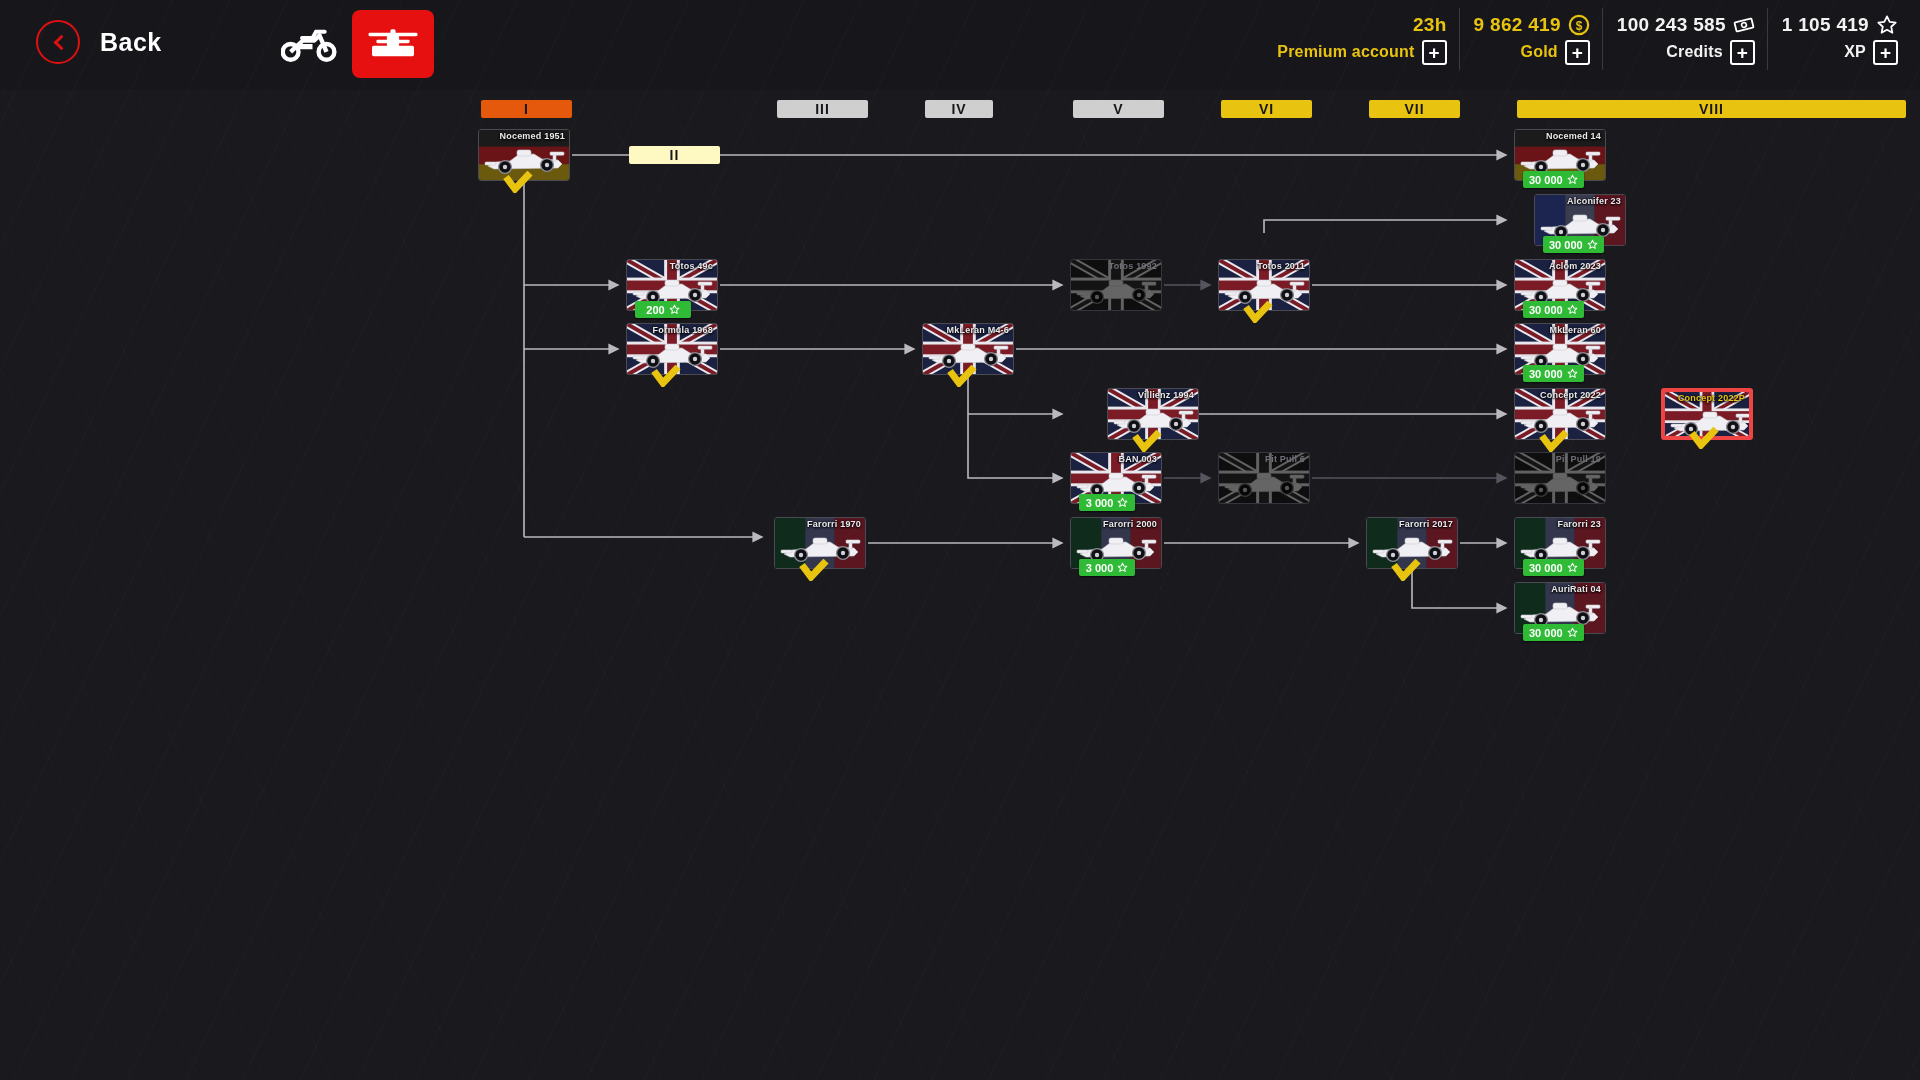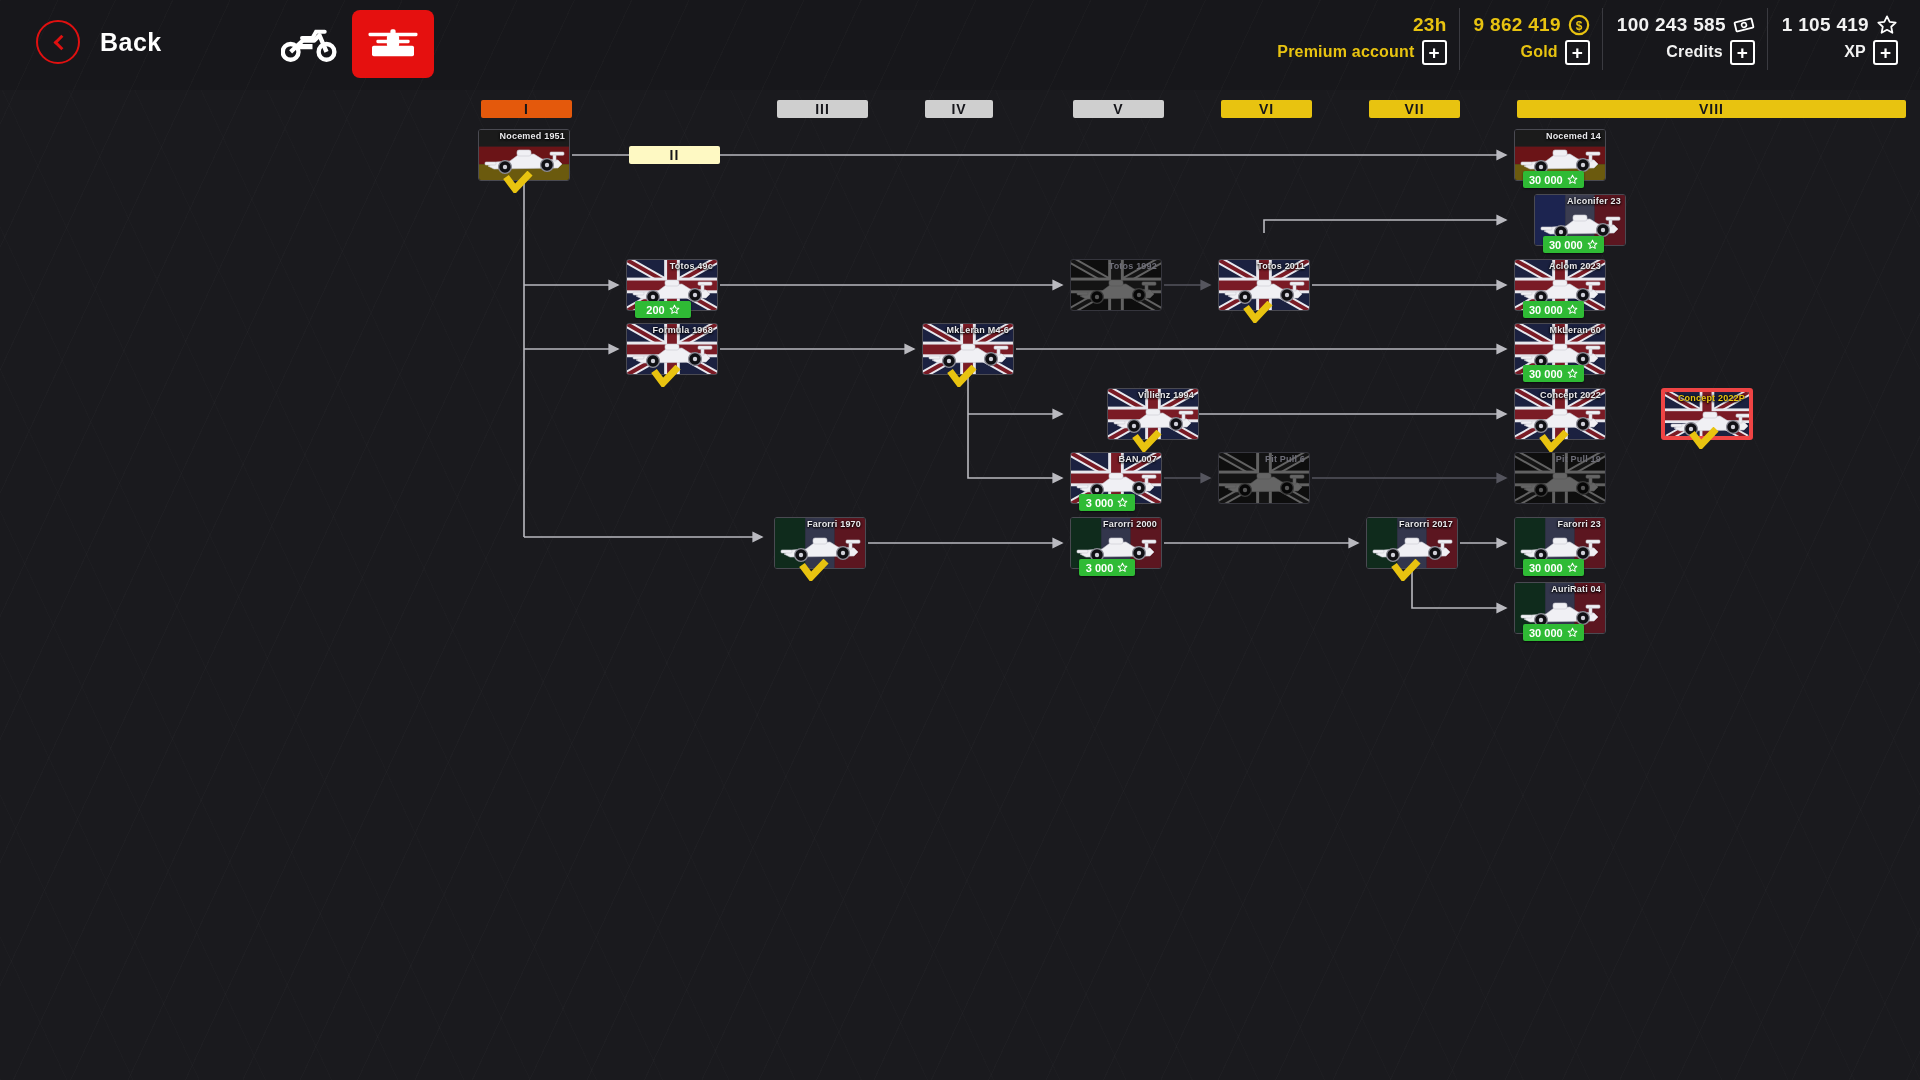--- a/index.html
+++ b/index.html
@@ -497,21 +497,21 @@
               <rect x="1" y="22" width="11" height="3" rx="1"></rect>
               <rect x="66" y="12" width="14" height="3.2" rx="1"></rect>
               <rect x="69" y="15" width="3" height="6"></rect>
             </g>
             <circle cx="21" cy="27" r="6.4" fill="#101014" stroke="#8d8d97" stroke-width="1.3"></circle>
             <circle cx="21" cy="27" r="2.2" fill="#cfcfd8"></circle>
             <circle cx="63" cy="25" r="6.4" fill="#101014" stroke="#8d8d97" stroke-width="1.3"></circle>
             <circle cx="63" cy="25" r="2.2" fill="#cfcfd8"></circle>
           </svg></div>
       </div>
-      <div class="node-name">BAN 007</div>
+      <div class="node-name">BAN 003</div>
       <div class="badge">
         <span>3 000</span>
         <svg viewBox="0 0 24 24">
           <path d="M12 2.5l2.9 6.1 6.6.8-4.9 4.5 1.3 6.6L12 17.2 6.1 20.5l1.3-6.6L2.5 9.4l6.6-.8z" fill="none" stroke="#fff" stroke-width="2.2" stroke-linejoin="round"></path>
         </svg>
       </div>
     </div>
     <div class="node locked" style="left: 1218px; top: 452px;">
       <div class="inner">
         <svg class="flag" viewBox="0 0 92 52" preserveAspectRatio="none">

